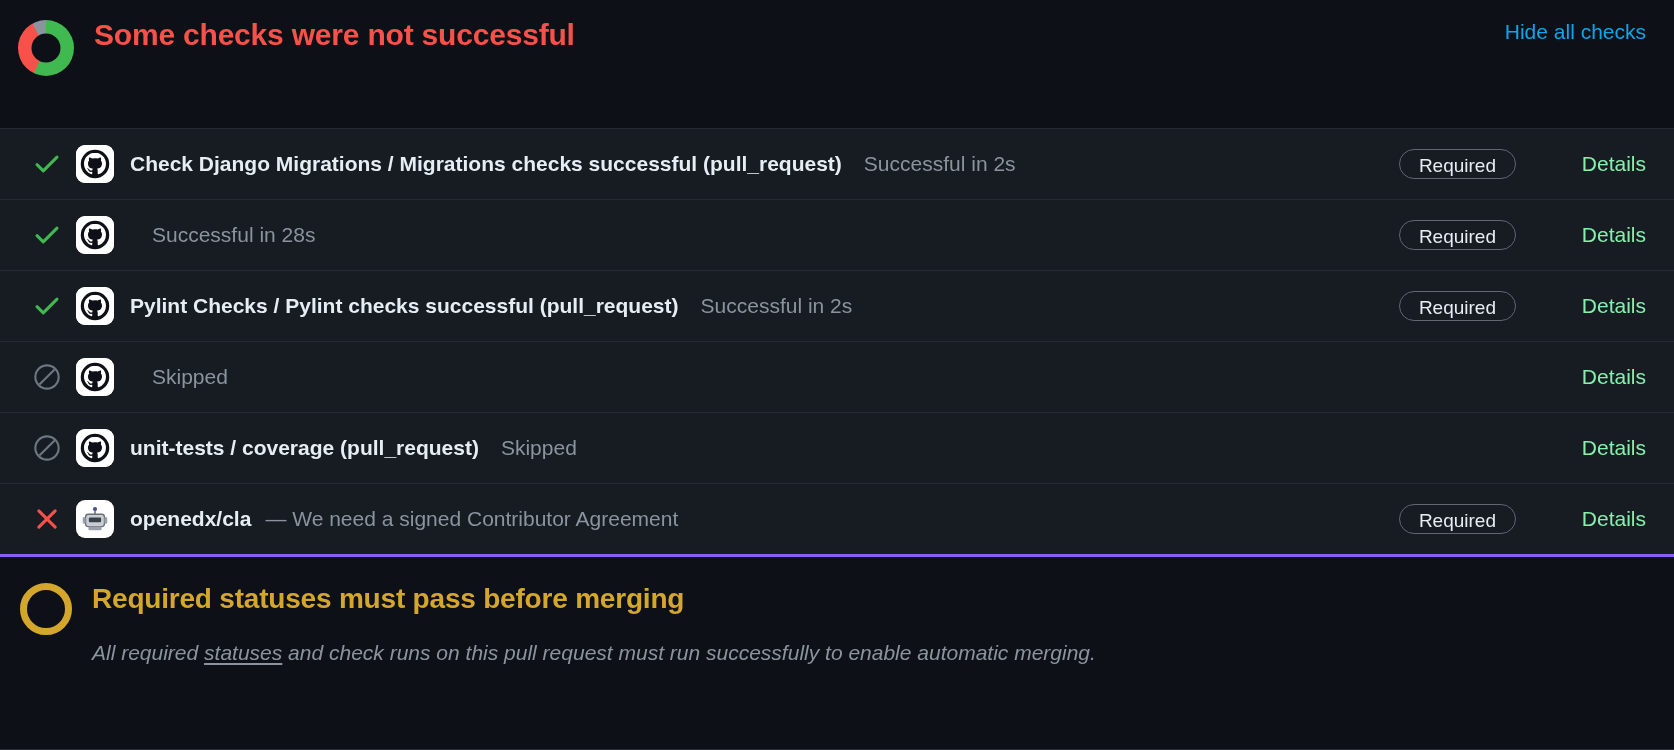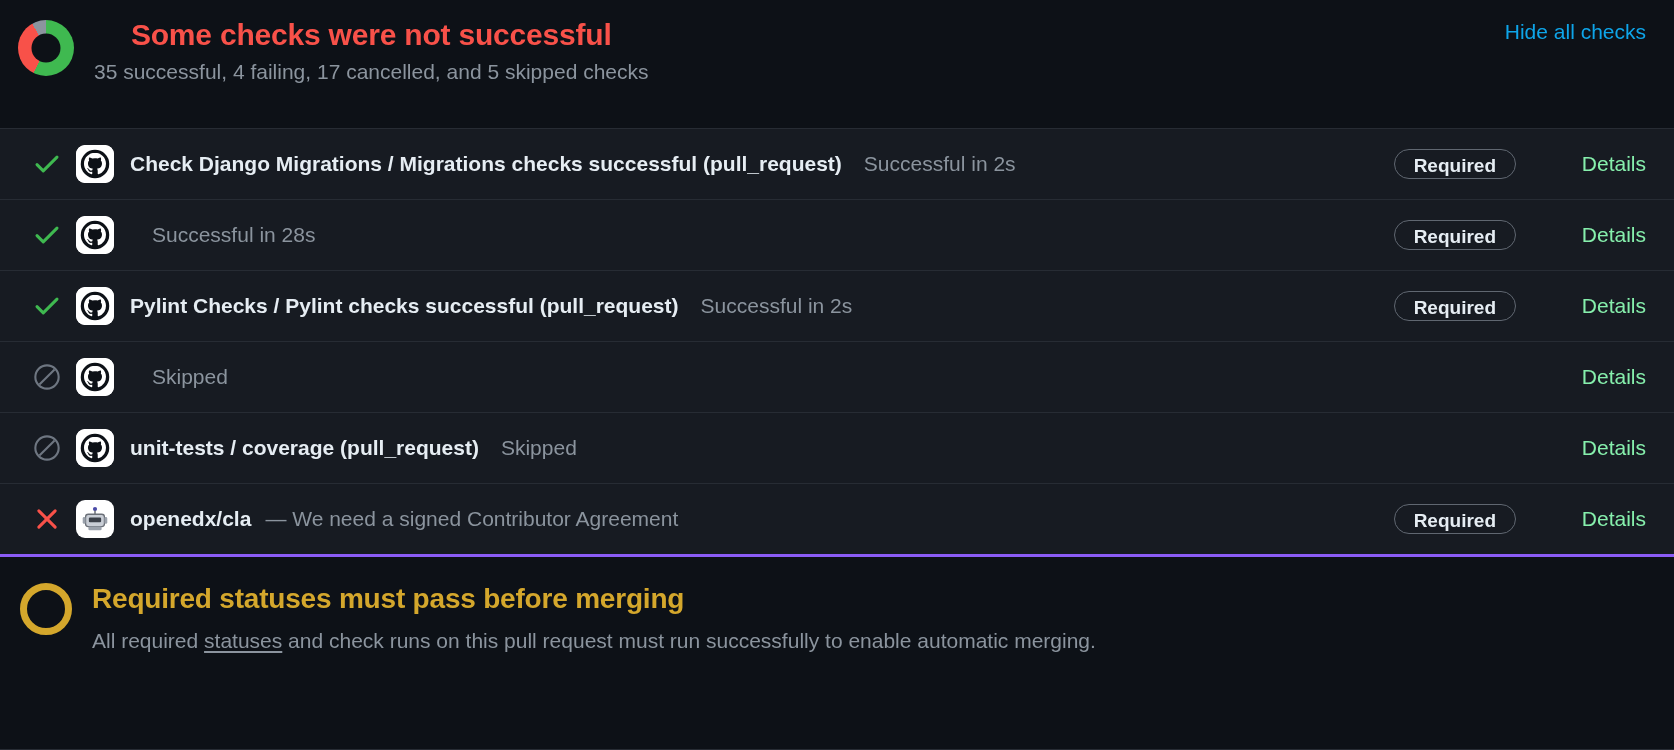--- a/index.html
+++ b/index.html
@@ -37,21 +37,21 @@
     position: relative;
   }
   .donut .hole {
     position: absolute;
     left: 50%; top: 50%;
     transform: translate(-50%,-50%);
     width: 29px; height: 29px;
     border-radius: 50%;
     background: #0d1117;
   }
-  .header-text { display: flex; flex-direction: column; padding-top: 2px; align-items: center; }
+  .header-text { display: flex; flex-direction: column; padding-top: 2px; }
   .header-title {
     font-size: 30px;
     font-weight: bold;
     color: #f85149;
     letter-spacing: -0.2px;
     line-height: 38px;
   }
   .header-sub {
     font-size: 21px;
     color: #8b949e;
@@ -116,21 +116,21 @@
     color: #8b949e;
     white-space: nowrap;
     margin-left: 22px;
   }
   .spacer { flex: 1 1 auto; }
   .required-pill {
     border: 1px solid #606771;
     border-radius: 18px;
     color: #e6edf3;
     font-size: 19px;
-    font-weight: bold;
+    font-weight: normal;
     padding: 5px 19px 1px;
     line-height: 22px;
     white-space: nowrap;
     margin-right: 34px;
   }
   .required-pill.hidden { visibility: hidden; }
   .details-link {
     font-size: 21px;
     color: #86efac;
     cursor: pointer;
@@ -161,21 +161,22 @@
     font-size: 28px;
     font-weight: bold;
     color: #d4a72c;
     line-height: 36px;
     letter-spacing: -0.2px;
   }
   .footer-desc {
     font-size: 21px;
     color: #8b949e;
     line-height: 32px;
-    margin-top: 8px;
+    margin-top: 20px;
+    font-style: italic;
   }
   .footer-desc .lnk {
     color: #8b949e;
     text-decoration: underline;
     text-underline-offset: 3px;
     cursor: pointer;
   }
   .bottom-rule {
     height: 1px;
     background: #272c34;
@@ -187,21 +188,20 @@
 <body>
 
 <div class="panel">
 
   <div class="checks-header">
     <div class="donut" style="background: conic-gradient(rgb(63, 185, 80) 0deg, rgb(63, 185, 80) 206.557deg, rgb(248, 81, 73) 206.557deg, rgb(248, 81, 73) 330.492deg, rgb(139, 148, 158) 330.492deg, rgb(139, 148, 158) 360deg);">
       <div class="hole"></div>
     </div>
     <div class="header-text">
       <div class="header-title">Some checks were not successful</div>
-      <div class="header-sub">35 successful, 4 failing, 17 cancelled, and 5 skipped checks</div>
     </div>
     <div class="hide-all">Hide all checks</div>
   </div>
 
   <div class="rows" id="rows">
       <div class="check-row">
         <div class="status-icon">
           <svg width="30" height="30" viewBox="0 0 24 24" fill="none" stroke="#3fb950" stroke-width="2.4" stroke-linecap="round" stroke-linejoin="round">
             <path d="M4 12.5l5 5L20 6.5"></path>
           </svg>

